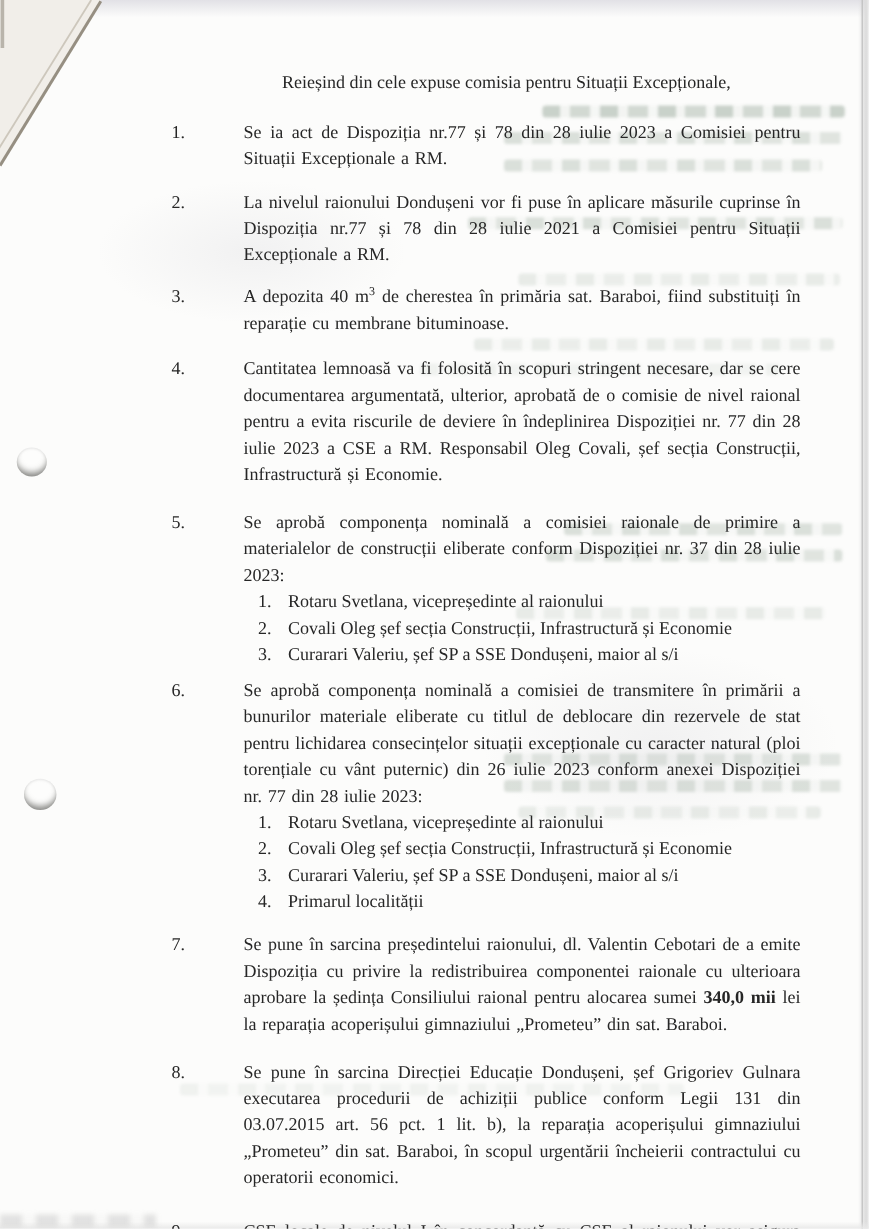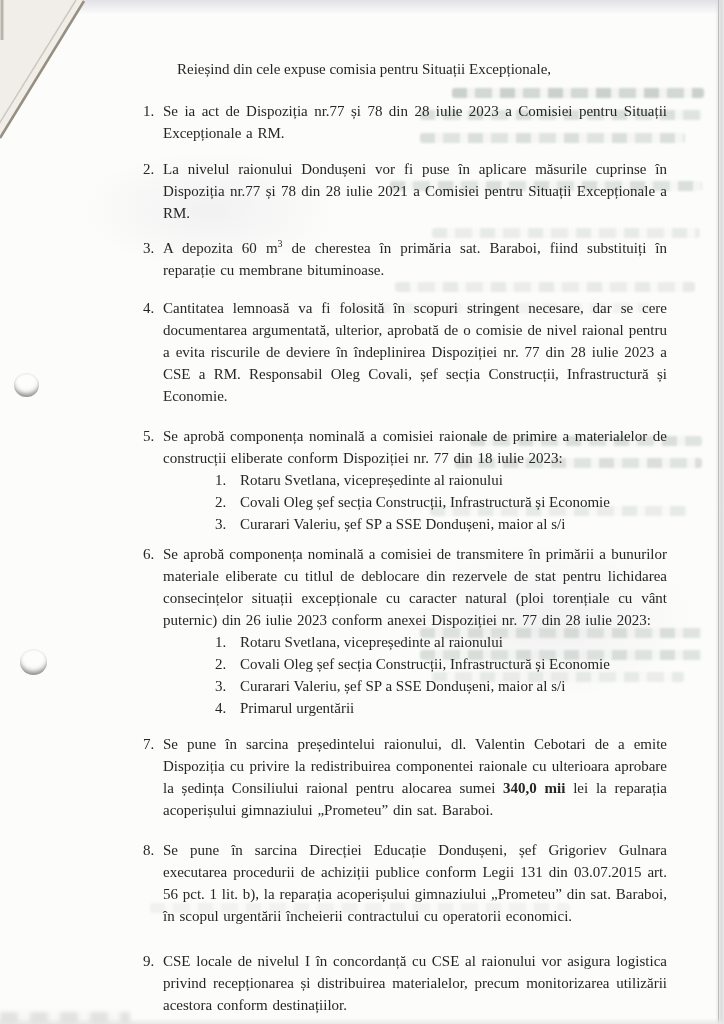--- a/index.html
+++ b/index.html
@@ -39,26 +39,26 @@
       rgba(128,148,131,0.45) 23px 40px, rgba(128,148,131,0.07) 40px 48px); }
   .g-strong { opacity:0.75; }
   .g-med { opacity:0.5; }
   .g-faint { opacity:0.3; }
   .g-xfaint { opacity:0.18; }
 
   .cloud { position:absolute; background:radial-gradient(ellipse at center, rgba(185,185,192,0.16), rgba(255,255,255,0) 70%); }
 
   
   .content { position:absolute; left:143px; top:52px; width:524px; font-size:15px; line-height:22px; }
-  .intro { margin:6px 0 0 34px; }
+  .intro { margin:6px 0 0 34px;text-align:center; }
   .decide { margin:19px 0 0 255px; font-weight:bold; letter-spacing:0.4px; }
   .list { margin-top:20px; }
   .item { display:flex; }
   .item .num { flex:0 0 20px; }
-  .item .txt { flex:1 1 auto; text-align:justify; word-spacing:1px; }
+  .item .txt { flex:1 1 auto; text-align:justify; word-spacing:1px;margin-left:40px; }
   .sub { display:flex; }
   .sub .snum { flex:0 0 25px; margin-left:72px; }
   .sub .stxt { flex:1 1 auto; }
   .mb1 { margin-bottom:14px; } .mb2 { margin-bottom:13px; } .mb3 { margin-bottom:16px; }
   .mb4 { margin-bottom:18px; } .mb5 { margin-bottom:8px; }  .mb6 { margin-bottom:14px; }
   .mb7 { margin-bottom:18px; } .mb8 { margin-bottom:23px; }
   sup { font-size:10px; line-height:0; }
   b { font-weight:bold; }
 </style>
 </head>
@@ -110,32 +110,32 @@
         <div class="txt">Se ia act de Dispoziția nr.77 și 78 din 28 iulie 2023 a Comisiei pentru Situații Excepționale a RM.</div>
       </div>
 
       <div class="item mb2">
         <span class="num">2.</span>
         <div class="txt">La nivelul raionului Dondușeni vor fi puse în aplicare măsurile cuprinse în Dispoziția nr.77 și 78 din 28 iulie 2021  a Comisiei pentru Situații Excepționale a RM.</div>
       </div>
 
       <div class="item mb3">
         <span class="num">3.</span>
-        <div class="txt"><span>A depozita 60 m</span><sup>3</sup><span> de cherestea în primăria sat. Baraboi, fiind substituiți în reparație cu membrane bituminoase.</span></div>
+        <div class="txt"><span>A depozita 40 m</span><sup>3</sup><span> de cherestea în primăria sat. Baraboi, fiind substituiți în reparație cu membrane bituminoase.</span></div>
       </div>
 
       <div class="item mb4">
         <span class="num">4.</span>
         <div class="txt">Cantitatea lemnoasă va fi folosită în scopuri stringent necesare, dar se cere documentarea argumentată, ulterior, aprobată de o comisie de nivel raional pentru a evita riscurile de deviere în îndeplinirea Dispoziției nr. 77 din 28 iulie 2023 a CSE a RM. Responsabil Oleg Covali, șef secția Construcții, Infrastructură și Economie.</div>
       </div>
 
       <div class="mb5">
         <div class="item">
           <span class="num">5.</span>
-          <div class="txt">Se aprobă componența nominală a comisiei raionale de primire a materialelor de construcții eliberate conform Dispoziției nr. 77 din 18 iulie 2023:</div>
+          <div class="txt">Se aprobă componența nominală a comisiei raionale de primire a materialelor de construcții eliberate conform Dispoziției nr. 37 din 28 iulie 2023:</div>
         </div>
         <div class="sub">
           <span class="snum">1.</span>
           <div class="stxt">Rotaru Svetlana, vicepreședinte al raionului</div>
         </div>
         <div class="sub">
           <span class="snum">2.</span>
           <div class="stxt">Covali Oleg șef secția Construcții, Infrastructură și Economie</div>
         </div>
         <div class="sub">
@@ -156,21 +156,21 @@
         <div class="sub">
           <span class="snum">2.</span>
           <div class="stxt">Covali Oleg șef secția Construcții, Infrastructură și Economie</div>
         </div>
         <div class="sub">
           <span class="snum">3.</span>
           <div class="stxt">Curarari Valeriu, șef SP a SSE Dondușeni, maior al s/i</div>
         </div>
         <div class="sub">
           <span class="snum">4.</span>
-          <div class="stxt">Primarul urgentării</div>
+          <div class="stxt">Primarul localității</div>
         </div>
       </div>
 
       <div class="item mb7">
         <span class="num">7.</span>
         <div class="txt"><span>Se pune în sarcina președintelui raionului, dl. Valentin Cebotari de a emite Dispoziția cu privire la redistribuirea componentei raionale cu ulterioara aprobare la ședința Consiliului raional pentru alocarea sumei </span><b>340,0 mii</b><span> lei la reparația acoperișului gimnaziului „Prometeu” din sat. Baraboi.</span></div>
       </div>
 
       <div class="item mb8">
         <span class="num">8.</span>

